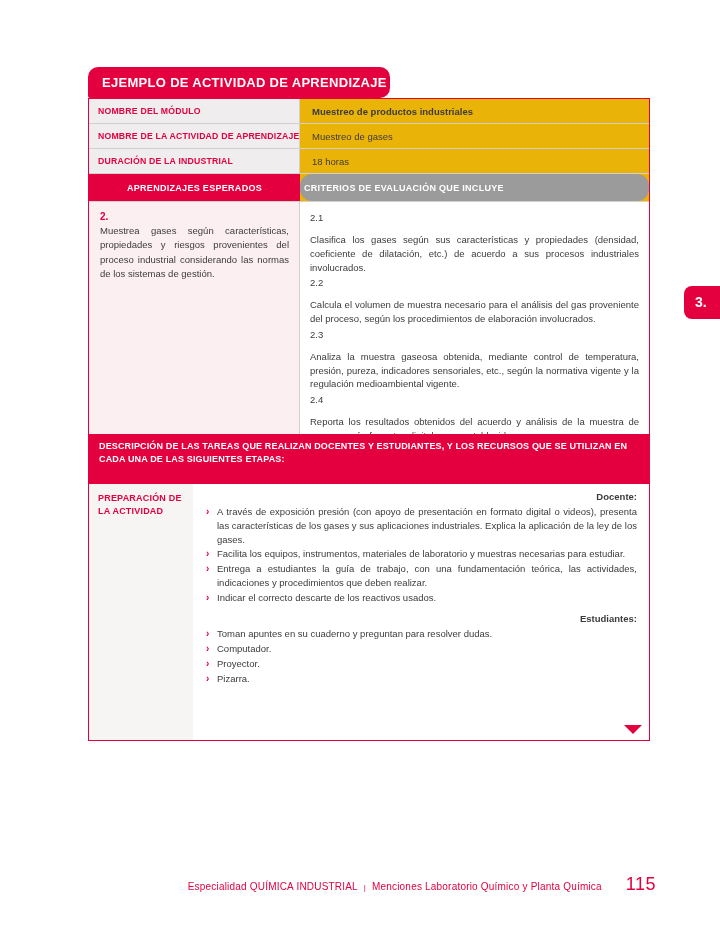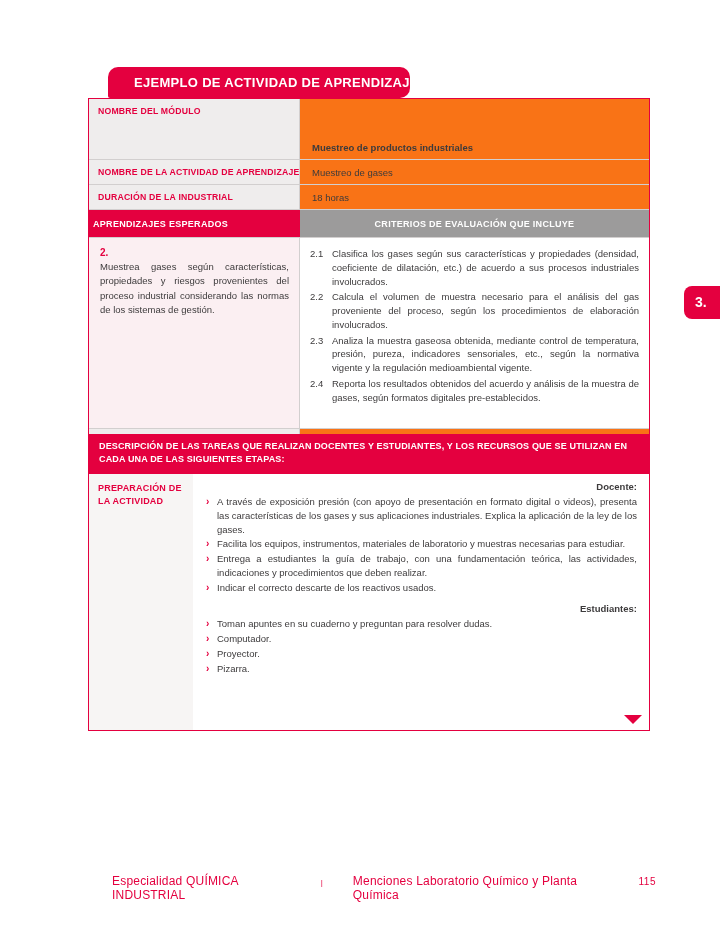--- a/index.html
+++ b/index.html
@@ -5,70 +5,70 @@
   * { margin:0; padding:0; box-sizing:border-box; }
   html,body { background:#ffffff; }
   body { font-family:"Liberation Sans","DejaVu Sans",sans-serif; }
   .sheet { position:relative; width:720px; height:932px; background:#fff; overflow:hidden; }
 
   
   .title-box {
     position:absolute; left:88px; top:67px; width:302px; height:31px;
     background:#e4003f; color:#fff; border-radius:10px 10px 10px 2px;
     font-size:13px; font-weight:700; letter-spacing:.3px;
-    line-height:31px; padding-left:26px; white-space:nowrap;margin-left:20px;
+    line-height:31px; padding-left:14px; white-space:nowrap;
   }
 
   
   .block-a {
     position:absolute; left:88px; top:98px; width:562px;
-    border:1px solid #e4003f; background:#f97316;
+    border:1px solid #e4003f; background:#eab308;
   }
   .t-row { display:flex; border-bottom:1px solid #d2cfcf; }
   .t-row:last-child { border-bottom:none; }
   .lbl {
     width:211px; background:#efeded; color:#e4003f;
     font-size:8.7px; font-weight:700; letter-spacing:.2px;
     padding:7px 8px 6px 9px; border-right:1px solid #d2cfcf; white-space:nowrap;
   }
   .val { flex:1; font-size:9.5px; color:#3d3b3c; padding:7px 10px 6px 12px; }
-  .val.bold { font-weight:700;margin-top:36px; }
+  .val.bold { font-weight:700; }
 
   .hdr-left {
-    width:211px; background:#e4003f; color:#fff; text-align:left;
+    width:211px; background:#e4003f; color:#fff; text-align:center;
     font-size:9px; font-weight:700; letter-spacing:.3px; padding:9px 4px 8px;
   }
   .hdr-right {
-    flex:1; background:#9c9b9b; color:#fff; text-align:center;
-    font-size:9px; font-weight:700; letter-spacing:.3px; padding:9px 4px 8px;
+    flex:1; background:#9c9b9b; color:#fff; 
+    font-size:9px; font-weight:700; letter-spacing:.3px; padding:9px 4px 8px;border-radius:12px;
   }
 
   .learn-cell {
     width:211px; background:#fbeff2; border-right:1px solid #d2cfcf;
     padding:9px 10px 10px 11px; min-height:190px;
   }
   .learn-num { color:#e4003f; font-size:10px; font-weight:700; margin-bottom:2px; }
   .learn-text { font-size:9.5px; color:#3d3b3c; line-height:1.5; text-align:justify; }
   .criteria-cell { flex:1; background:#fff; padding:9px 10px 10px 10px; min-height:190px; }
-  .crit { display:flex; margin-bottom:2px; }
+  .crit { display:flex; margin-bottom:2px;flex-direction:column; }
   .crit-num { width:22px; flex:0 0 22px; font-size:9.5px; color:#3d3b3c; line-height:1.45; }
   .crit-text { flex:1; font-size:9.5px; color:#3d3b3c; line-height:1.45; text-align:justify; }
 
   .metod-cell { flex:1; padding:8px 10px 8px 12px; }
   .metod-line { font-size:9.5px; color:#3d3b3c; line-height:1.5; }
   .lbl.tall { display:flex; align-items:center; }
 
   
   .block-b {
     position:absolute; left:88px; top:434px; width:562px;
     border:1px solid #e4003f; background:#fff;
   }
   .banner {
     background:#e4003f; color:#fff; font-size:9px; font-weight:700;
-    letter-spacing:.15px; line-height:1.45; padding:5px 10px 8px 10px;
+    letter-spacing:.15px; line-height:1.45; padding:5px 10px 18px 10px;
   }
   .prep-body { display:flex; position:relative; min-height:256px; }
   .prep-label {
     width:104px; flex:0 0 104px; background:#f7f5f4;
     color:#e4003f; font-size:9px; font-weight:700; letter-spacing:.2px;
     line-height:1.4; padding:8px 6px 8px 9px;
   }
   .prep-content { flex:1; padding:7px 12px 20px 13px; }
   .sec-heading { font-size:9.5px; font-weight:700; color:#3d3b3c; margin:8px 0 3px;text-align:right; }
   .sec-heading.first { margin-top:0; }
@@ -89,23 +89,23 @@
     color:#fff; font-size:14px; font-weight:700;
     line-height:33px; padding-left:11px;
   }
 
   
   .footer {
     position:absolute; left:88px; top:874px; width:568px;
     display:flex; justify-content:flex-end; align-items:baseline;
     color:#e4003f;
   }
-  .f-text { font-size:12px; letter-spacing:.2px;margin-left:24px; }
+  .f-text { font-size:10px; letter-spacing:.2px; }
   .f-sep { font-size:8px; margin:0 6px; }
-  .f-page { font-size:10px; margin-left:12px; letter-spacing:.5px; }
+  .f-page { font-size:18px; margin-left:24px; letter-spacing:.5px; }
 </style>
 </head>
 <body>
 
 <div class="sheet">
 
   <div class="title-box">EJEMPLO DE ACTIVIDAD DE APRENDIZAJE</div>
 
   <div class="block-a">
 

